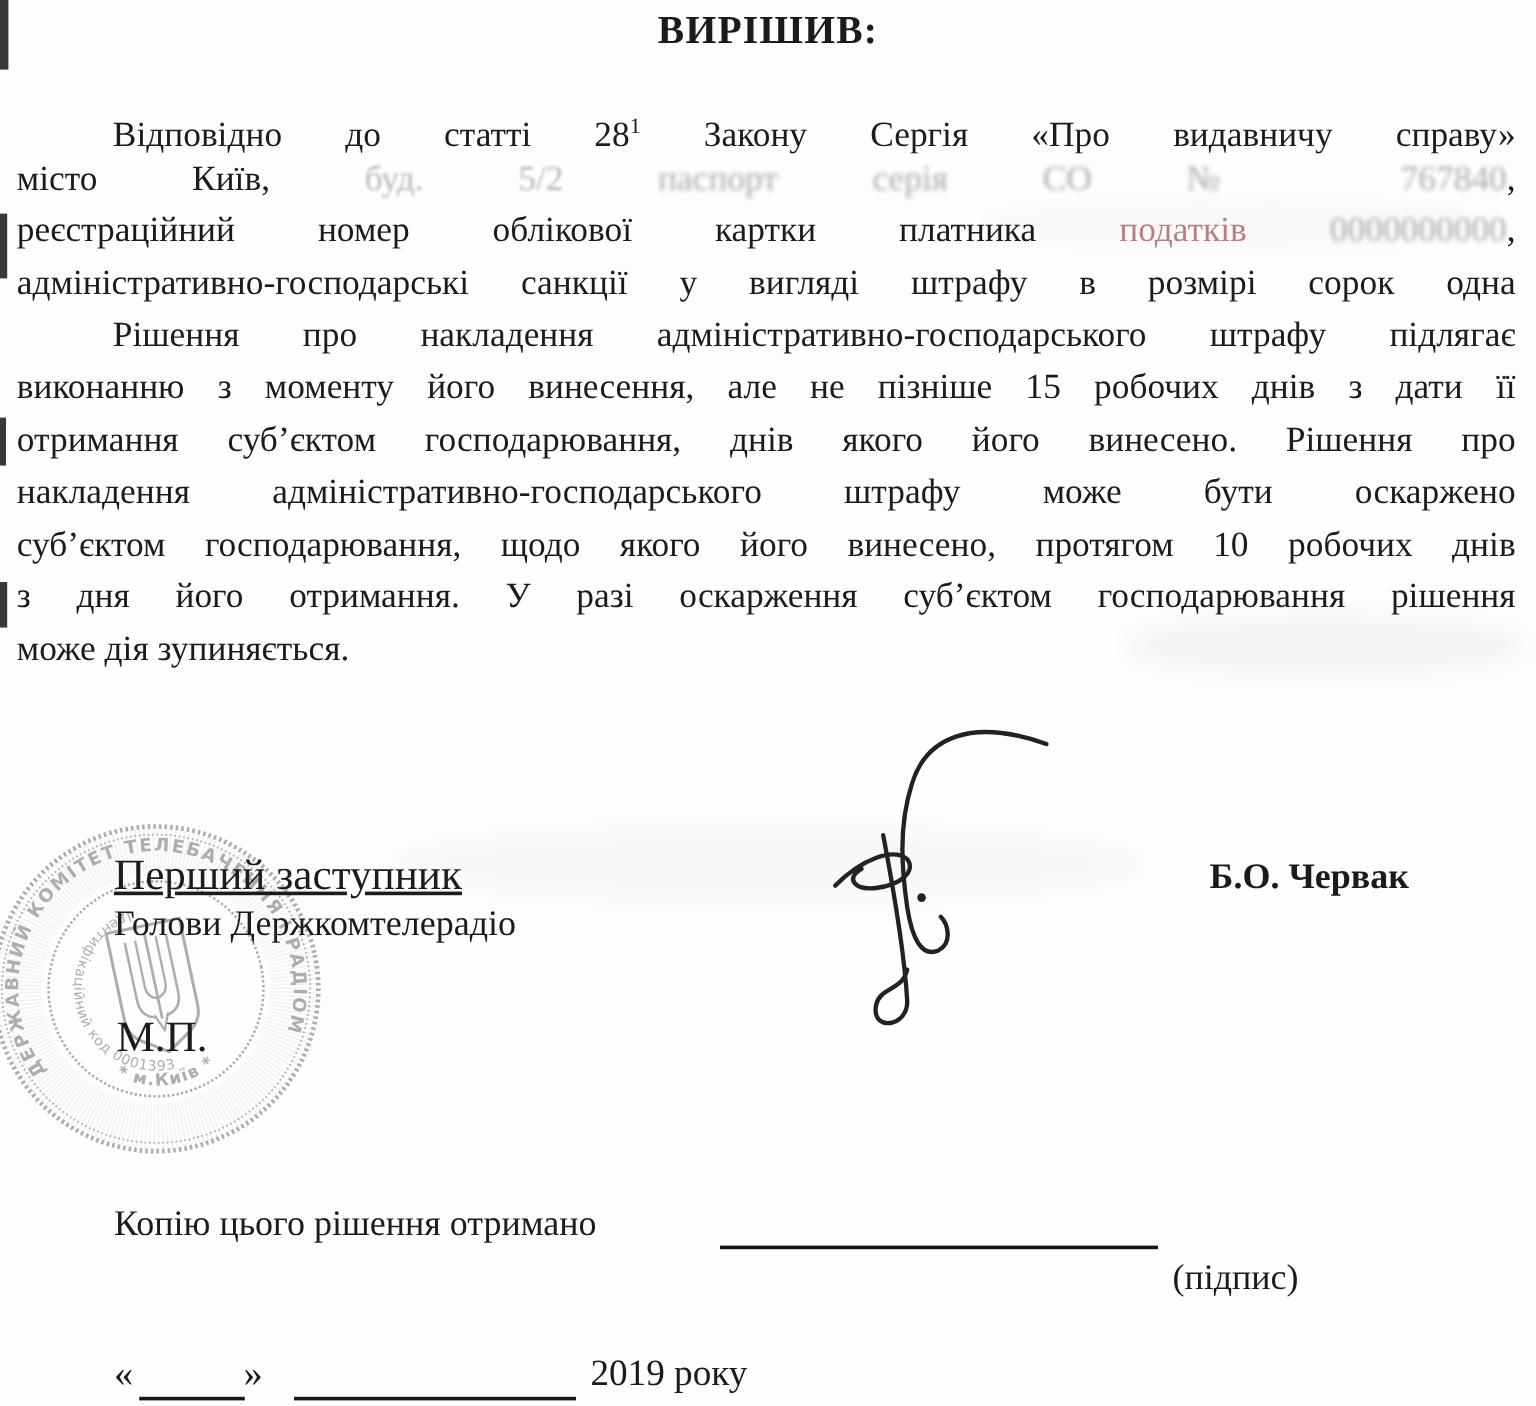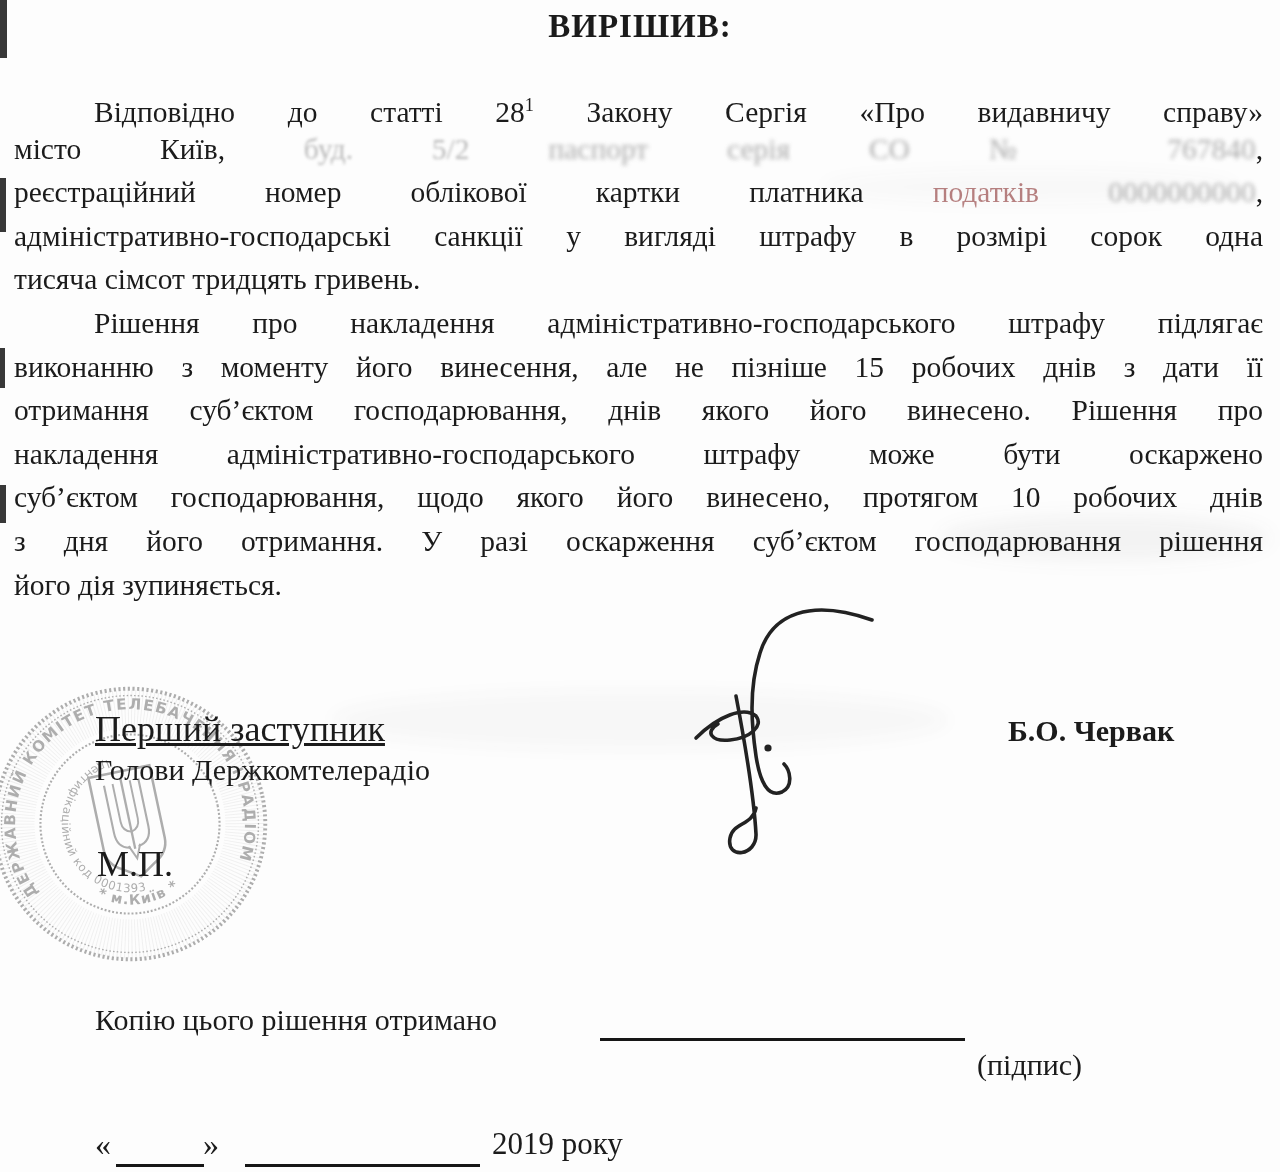--- a/index.html
+++ b/index.html
@@ -71,29 +71,28 @@
 <div class="streak s2"></div>
 <div class="streak s3"></div>
 
 <div class="doc-title">ВИРІШИВ:</div>
 
 <div class="body-text">
   <div class="line indent"><span>Відповідно до статті 28</span><sup>1</sup> <span>Закону Сергія «Про видавничу справу»</span></div>
   <div class="line"><span>місто Київ,</span> <span class="faint">буд. 5/2</span> <span class="faint2">паспорт серія СО № 767840</span><span>,</span></div>
   <div class="line"><span>реєстраційний номер облікової картки платника</span> <span class="halffade">податків</span> <span class="faint2">0000000000</span><span>,</span></div>
   <div class="line">адміністративно-господарські санкції у вигляді штрафу в розмірі сорок одна</div>
-  <div class="line lastline">тисяча сімсот тридцять гривень.</div>
 
   <div class="line indent">Рішення про накладення адміністративно-господарського штрафу підлягає</div>
   <div class="line">виконанню з моменту його винесення, але не пізніше 15 робочих днів з дати її</div>
   <div class="line">отримання суб’єктом господарювання, днів якого його винесено. Рішення про</div>
   <div class="line">накладення адміністративно-господарського штрафу може бути оскаржено</div>
   <div class="line">суб’єктом господарювання, щодо якого його винесено, протягом 10 робочих днів</div>
   <div class="line">з дня його отримання. У разі оскарження суб’єктом господарювання рішення</div>
-  <div class="line lastline">його дія зупиняється.</div>
+  <div class="line lastline">може дія зупиняється.</div>
 </div>
 
 <svg class="stamp" viewBox="0 0 300 300">
   <g stroke="#8f8f8f" fill="none">
     <circle cx="150" cy="150" r="139" stroke-width="4" stroke-dasharray="2.2 2.6"></circle>
     <circle cx="150" cy="150" r="132" stroke-width="1.4" stroke-dasharray="1.6 2.2"></circle>
     <circle cx="150" cy="150" r="118" stroke-width="40" stroke="rgba(140,140,140,0.16)" stroke-dasharray="1 2.4"></circle>
     <circle cx="150" cy="150" r="92" stroke-width="2.2" stroke-dasharray="2 2"></circle>
   </g>
   <defs>

